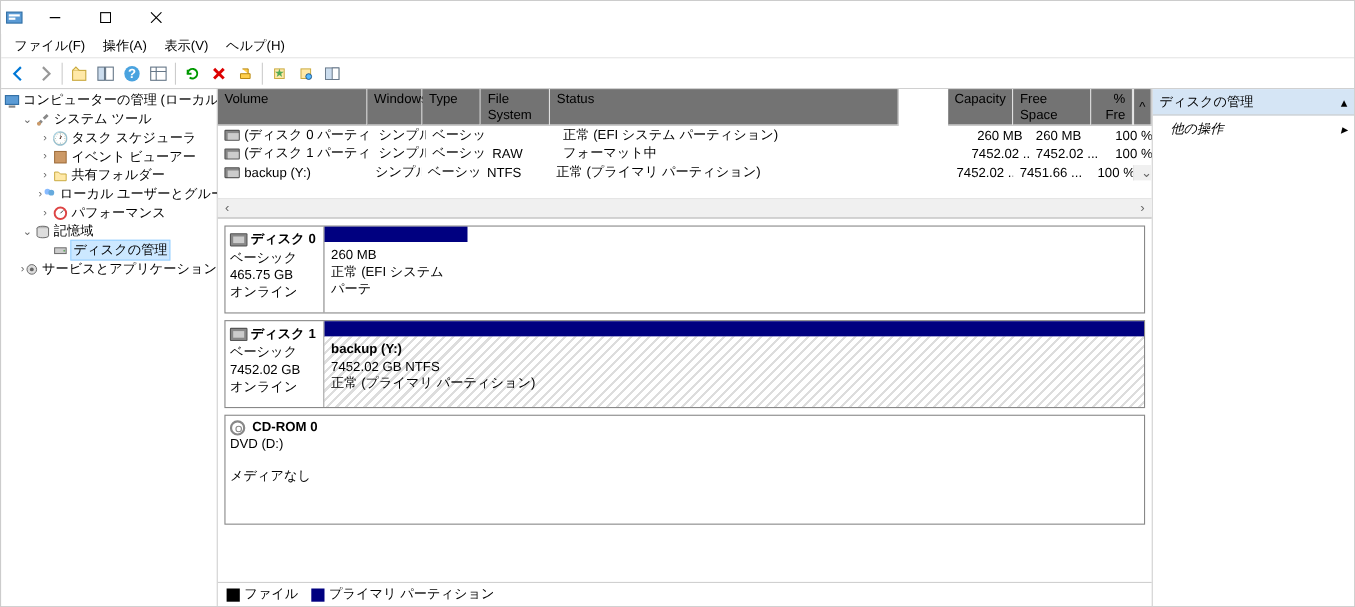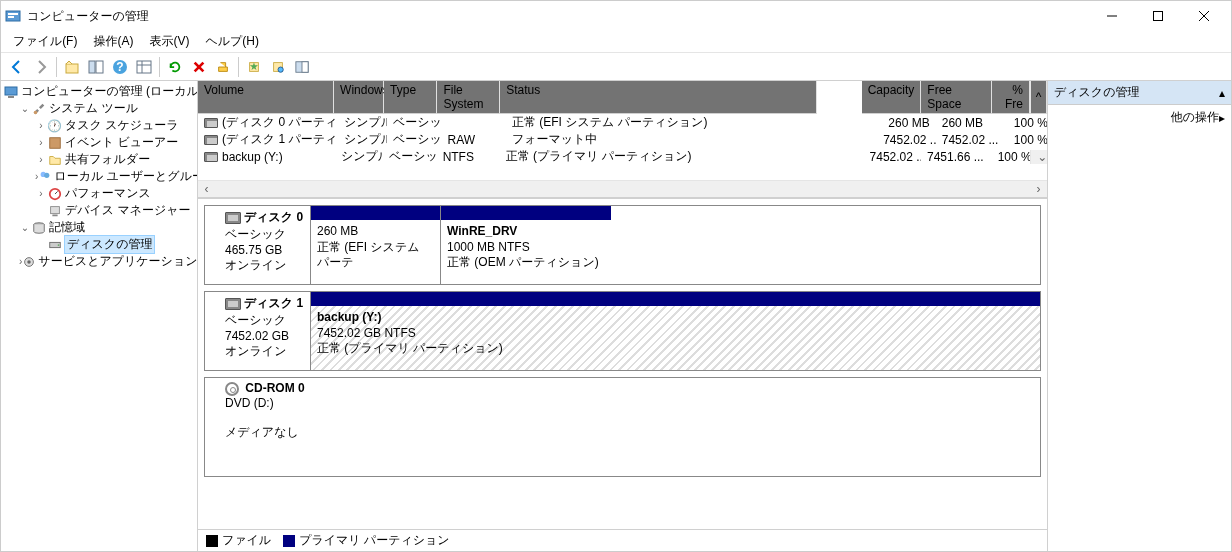--- a/index.html
+++ b/index.html
@@ -27,57 +27,56 @@
 .listwrap { border-bottom: 2px solid #d0d0d0; display: flex; flex-direction: column; }
 .listhdr { display: flex; background: #fff; }
 .listhdr .col { border-right: 1px solid #e0e0e0; border-bottom: 1px solid #d0d0d0; padding: 2px 6px; background: #737373; }
 .listbody { height: 66px; overflow: hidden; }
 .listbody .lrow { display: flex; height: 17px; align-items: center; }
 .listbody .cell { padding: 0 6px; white-space: nowrap; overflow: hidden; }
 .hscroll { height: 17px; background: #f0f0f0; display: flex; align-items: center; justify-content: space-between; border-top: 1px solid #e5e5e5;}
 .hscroll .sbtn { width: 17px; height: 17px; display:flex;align-items:center;justify-content:center; color:#666;}
 .diskgraphwrap { flex: 1; overflow: auto; }
 .diskrow { display: flex; border: 1px solid #888; margin: 6px 6px 0 6px; min-height: 80px; }
-.diskinfo { width: 90px; border-right: 1px solid #888; padding: 3px 4px; font-size: 11px; margin-left: 16px; }
+.diskinfo { width: 90px; border-right: 1px solid #888; padding: 3px 4px; font-size: 11px; }
 .diskinfo .dtitle { font-weight: bold; }
 .diskinfo .dicon { display: inline-block; vertical-align: middle; margin-right: 3px; }
 .partitions { flex: 1; display: flex; }
 .partition { border-right: 1px solid #888; display: flex; flex-direction: column; position: relative; }
 .partition:last-child { border-right: none; }
 .partition .phdr { height: 14px; background: #000080; }
 .partition .pbody { flex: 1; padding: 4px 6px; font-size: 11px; line-height: 1.3; }
 .partition.hatch .pbody { background: repeating-linear-gradient(135deg, #fff 0, #fff 4px, #ddd 4px, #ddd 6px); }
 .partition .ptitle { font-weight: bold; }
 .legend { height: 22px; border-top: 1px solid #d0d0d0; display: flex; align-items: center; padding: 0 8px; gap: 12px; font-size: 11px; }
 .legend .sw { width: 12px; height: 12px; display: inline-block; margin-right: 4px; vertical-align: middle; }
 .rightpanel { width: 183px; display: flex; flex-direction: column; }
 .rightpanel .rhdr { background: #fff; padding: 3px 6px; border-bottom: 1px solid #d0d0d0; }
 .rightpanel .raccent { background: #d5e5f5; padding: 3px 6px; display: flex; justify-content: space-between; align-items: center; border-bottom: 1px solid #ccc; }
-.rightpanel .ritem { padding: 4px 6px 4px 16px; display: flex; justify-content: flex-end; align-items: center; }
+.rightpanel .ritem { padding: 4px 6px 4px 16px; display: flex; justify-content: space-between; align-items: center; font-style: italic; }
 
 .c-vol { width: 144px; } .c-lay { width: 50px; } .c-type { width: 56px; } .c-fs { width: 66px; }
 .c-stat { width: 336px; } .c-cap { width: 60px; text-align: right; margin-left: 45px;} .c-free { width: 74px; text-align: left;} .c-pf { width: 40px; text-align: right;}
 .c-scroll { width: 17px; background:#f0f0f0; border-left:1px solid #e5e5e5;}
 .diskico { width:16px; height:12px; background:#888; border:1px solid #555; border-radius:1px; position:relative; }
 .diskico::after { content:""; position:absolute; left:2px; top:2px; width:10px; height:6px; background:#ccc; }
 .cdico { width:14px; height:14px; border:2px solid #888; border-radius:50%; position:relative; }
 .cdico::after { content:""; position:absolute; left:3px; top:3px; width:4px; height:4px; border:1px solid #888; border-radius:50%; }
 </style>
 </head>
 <body>
 
 <div class="titlebar">
   <span class="icon">
     <svg viewBox="0 0 16 16">
         <rect x="1" y="3" width="14" height="10" fill="#5b9bd5" stroke="#2e6da4"></rect>
         <rect x="3" y="5" width="10" height="2" fill="#fff"></rect>
         <rect x="3" y="8" width="6" height="2" fill="#fff"></rect>
       </svg>
   </span>
-  <span class="title">コンピューターの管理</span>
   <div class="winbtn">
       <svg viewBox="0 0 10 10">
         <line x1="0" y1="5" x2="10" y2="5" stroke="#000"></line>
       </svg>
     </div>
   <div class="winbtn">
       <svg viewBox="0 0 10 10">
         <rect x="0.5" y="0.5" width="9" height="9" fill="none" stroke="#000"></rect>
       </svg>
     </div>
@@ -243,32 +242,20 @@
               <li>
                   <div class="row">
                     <span class="twisty">›</span>
                     <span class="ticon">
                       <svg width="14" height="14" viewBox="0 0 16 16">
                         <circle cx="8" cy="8" r="6" fill="none" stroke="#d44" stroke-width="2"></circle>
                         <line x1="8" y1="8" x2="11" y2="5" stroke="#333"></line>
                       </svg>
                     </span>
                     <span>パフォーマンス</span>
-                  </div>
-                </li>
-              <li>
-                  <div class="row">
-                    <span class="twisty"></span>
-                    <span class="ticon">
-                      <svg width="14" height="14" viewBox="0 0 16 16">
-                        <rect x="3" y="3" width="10" height="8" fill="#ddd" stroke="#888"></rect>
-                        <rect x="5" y="12" width="6" height="2" fill="#888"></rect>
-                      </svg>
-                    </span>
-                    <span>デバイス マネージャー</span>
                   </div>
                 </li>
             </ul>
           </li>
           <li>
             <div class="row">
               <span class="twisty">⌄</span>
               <span class="ticon">
                   <svg width="14" height="14" viewBox="0 0 16 16">
                     <ellipse cx="8" cy="4" rx="6" ry="2" fill="#bbb" stroke="#666"></ellipse>
@@ -372,28 +359,20 @@
         </div>
         <div class="partitions">
           <div class="partition" style="flex:0 0 130px;">
             <div class="phdr"></div>
             <div class="pbody">
               <div class="ptitle"></div>
               <div>260 MB</div>
               <div>正常 (EFI システム パーテ</div>
             </div>
           </div>
-          <div class="partition" style="flex:0 0 170px;">
-            <div class="phdr"></div>
-            <div class="pbody">
-              <div class="ptitle">WinRE_DRV</div>
-              <div>1000 MB NTFS</div>
-              <div>正常 (OEM パーティション)</div>
-            </div>
-          </div>
         </div>
       </div>
 
       <div class="diskrow">
         <div class="diskinfo">
           <div><span class="dicon diskico"></span><span class="dtitle">ディスク 1</span></div>
           <div>ベーシック</div>
           <div>7452.02 GB</div>
           <div>オンライン</div>
         </div>

